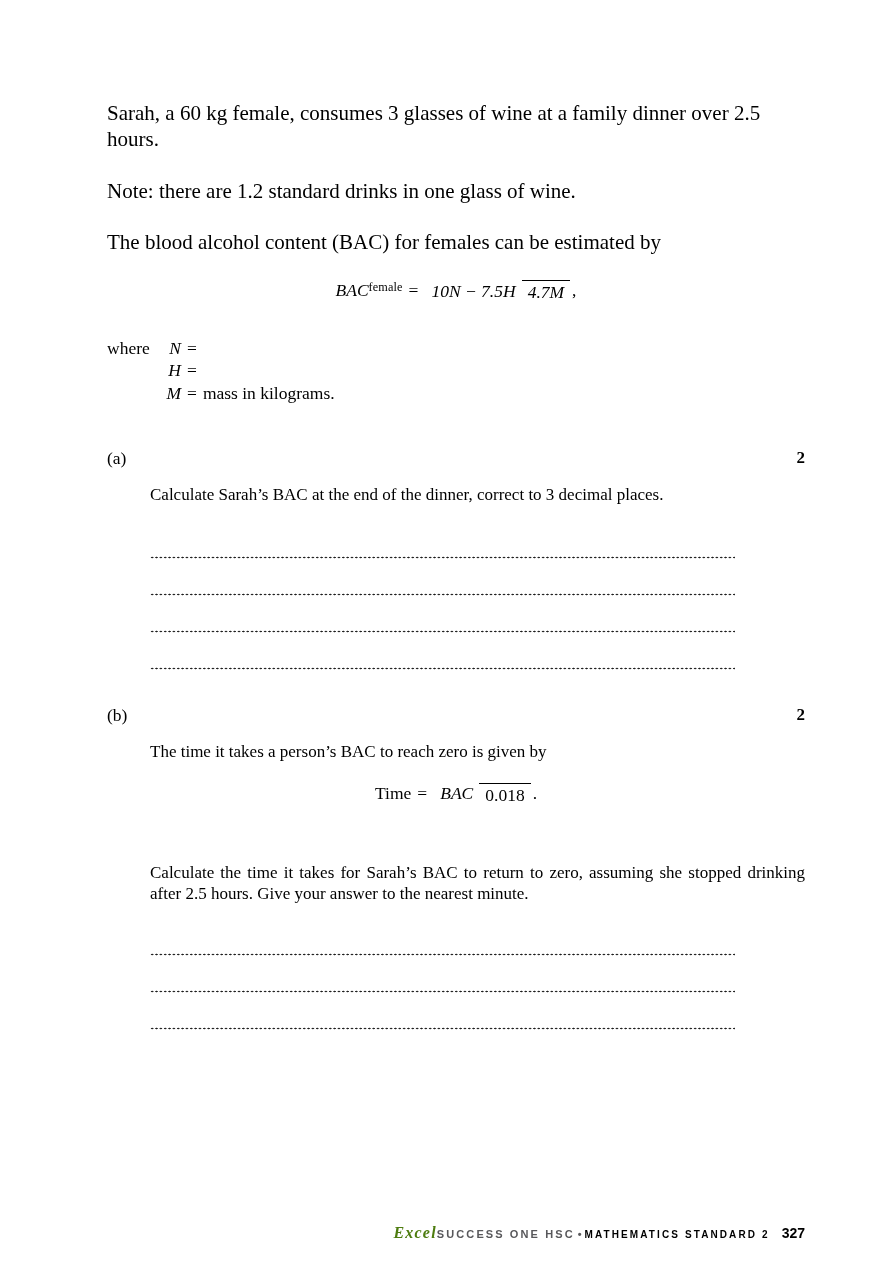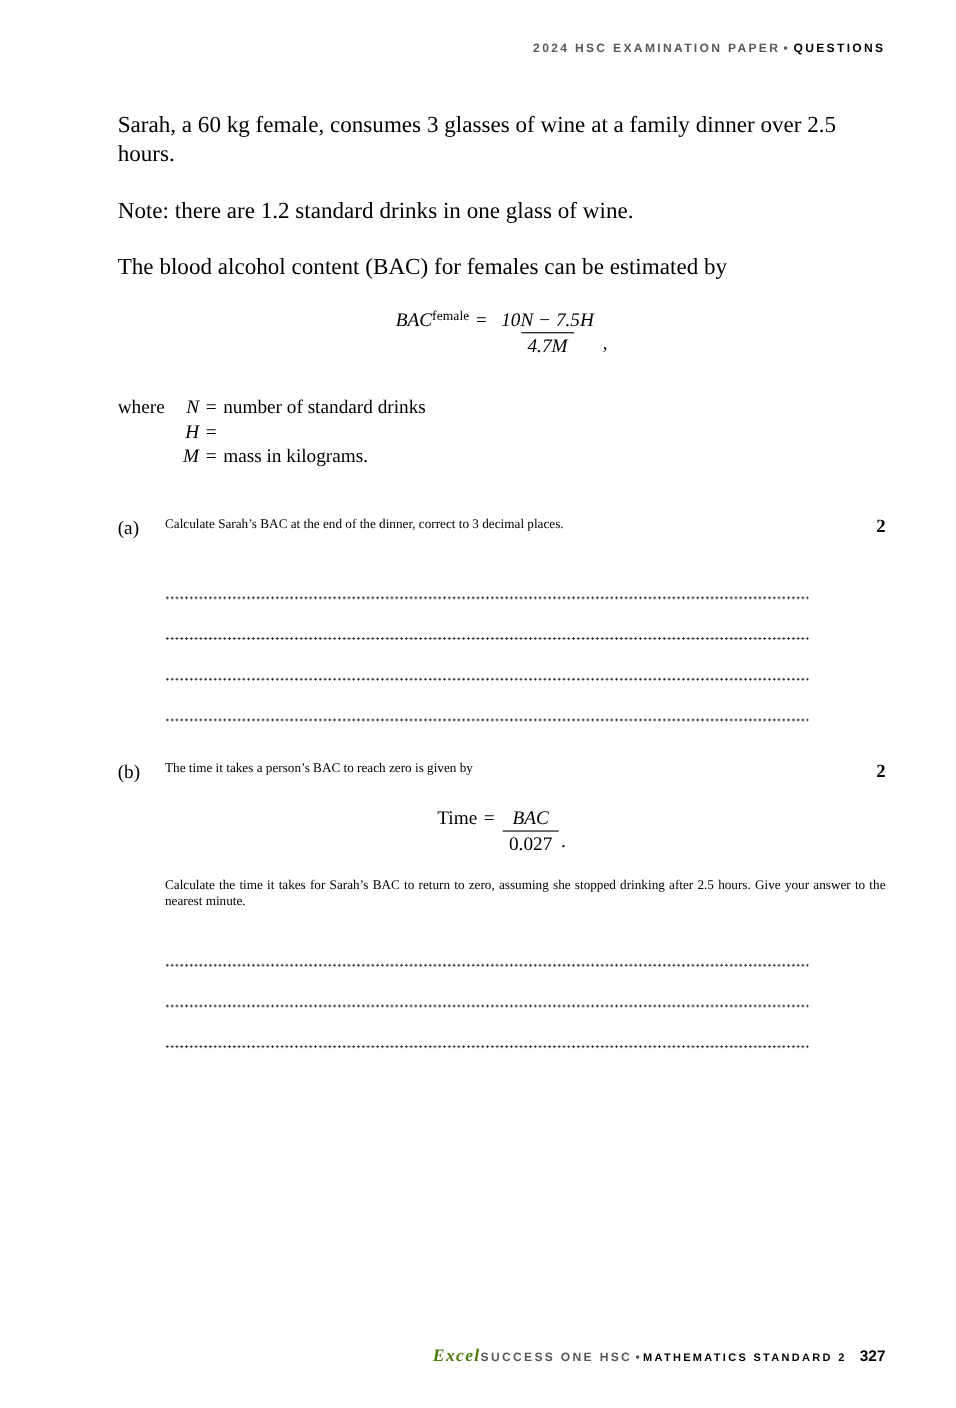--- a/index.html
+++ b/index.html
@@ -75,21 +75,21 @@
   .roman { font-style: normal; }
   .sub {
     font-size: 0.70em;
     vertical-align: -0.32em;
     font-style: normal;
     letter-spacing: 0.1px;
   }
   .eq-sign { margin: 0 6px; }
   .frac {
     display: inline-flex;
-    flex-direction: column;
+    flex-direction: row;
     align-items: center;
     vertical-align: middle;
     margin: 0 1px;
   }
   .frac .num {
     padding: 0 6px 1px 6px;
     line-height: 1.18;
   }
   .frac .den {
     padding: 1px 6px 0 6px;
@@ -133,22 +133,23 @@
     align-items: flex-start;
   }
   .part-label {
     width: 43px;
     flex: none;
     font-size: 17.5px;
     line-height: 1.25;
   }
   .part-body {
     flex: 1 1 auto;
-    font-size: 12px;
+    font-size: 17px;
     line-height: 1.25;
+    margin-top: 36px;
   }
   .part-body.justify { text-align: justify; }
   .marks {
     position: absolute;
     right: 0px;
     top: 0px;
     width: 34px;
     text-align: right;
     font-weight: 700;
     font-size: 17px;
@@ -217,23 +218,20 @@
   .sp-a { height: 34px; }
   .sp-b { height: 44px; }
   .sp-c { height: 18px; }
   .sp-d { height: 16px; }
 </style>
 </head>
 <body>
 
 <div class="page">
 
-  <div class="running-head">
-    <span class="rh-light">2024 HSC EXAMINATION PAPER</span><span class="rh-dot">•</span><span class="rh-bold">QUESTIONS</span>
-  </div>
 
   <div class="content">
 
 
     <p class="para">Sarah, a 60 kg female, consumes 3 glasses of wine at a family dinner over 2.5 hours.</p>
 
     <p class="para">Note: there are 1.2 standard drinks in one glass of wine.</p>
 
     <p class="para">The blood alcohol content (BAC) for females can be estimated by</p>
 
@@ -250,21 +248,20 @@
       </span>
     </div>
 
     <div class="sp-c"></div>
 
     <div class="where-block">
       <div class="where-row">
         <span class="where-lead">where</span>
         <span class="where-var">N</span>
         <span class="where-eq">=</span>
-        <span class="where-def">number of standard drinks</span>
       </div>
       <div class="where-row">
         <span class="where-lead"></span>
         <span class="where-var">H</span>
         <span class="where-eq">=</span>
       </div>
       <div class="where-row">
         <span class="where-lead"></span>
         <span class="where-var">M</span>
         <span class="where-eq">=</span>
@@ -296,21 +293,21 @@
       <span class="part-body">The time it takes a person’s BAC to reach zero is given by</span>
       <span class="marks">2</span>
     </div>
 
     <div class="formula-block" style="margin-top:20px;margin-bottom:20px;">
       <span class="eqn">
         <span class="roman">Time</span>
         <span class="eq-sign">=</span>
         <span class="frac">
           <span class="num ital">BAC</span>
-          <span class="den roman">0.027</span>
+          <span class="den roman">0.018</span>
         </span>
         <span class="trail">.</span>
       </span>
     </div>
 
     <div class="part">
       <span class="part-label"></span>
       <span class="part-body justify">Calculate the time it takes for Sarah’s BAC to return to zero, assuming she stopped drinking after 2.5 hours. Give your answer to the nearest minute.</span>
     </div>
 

